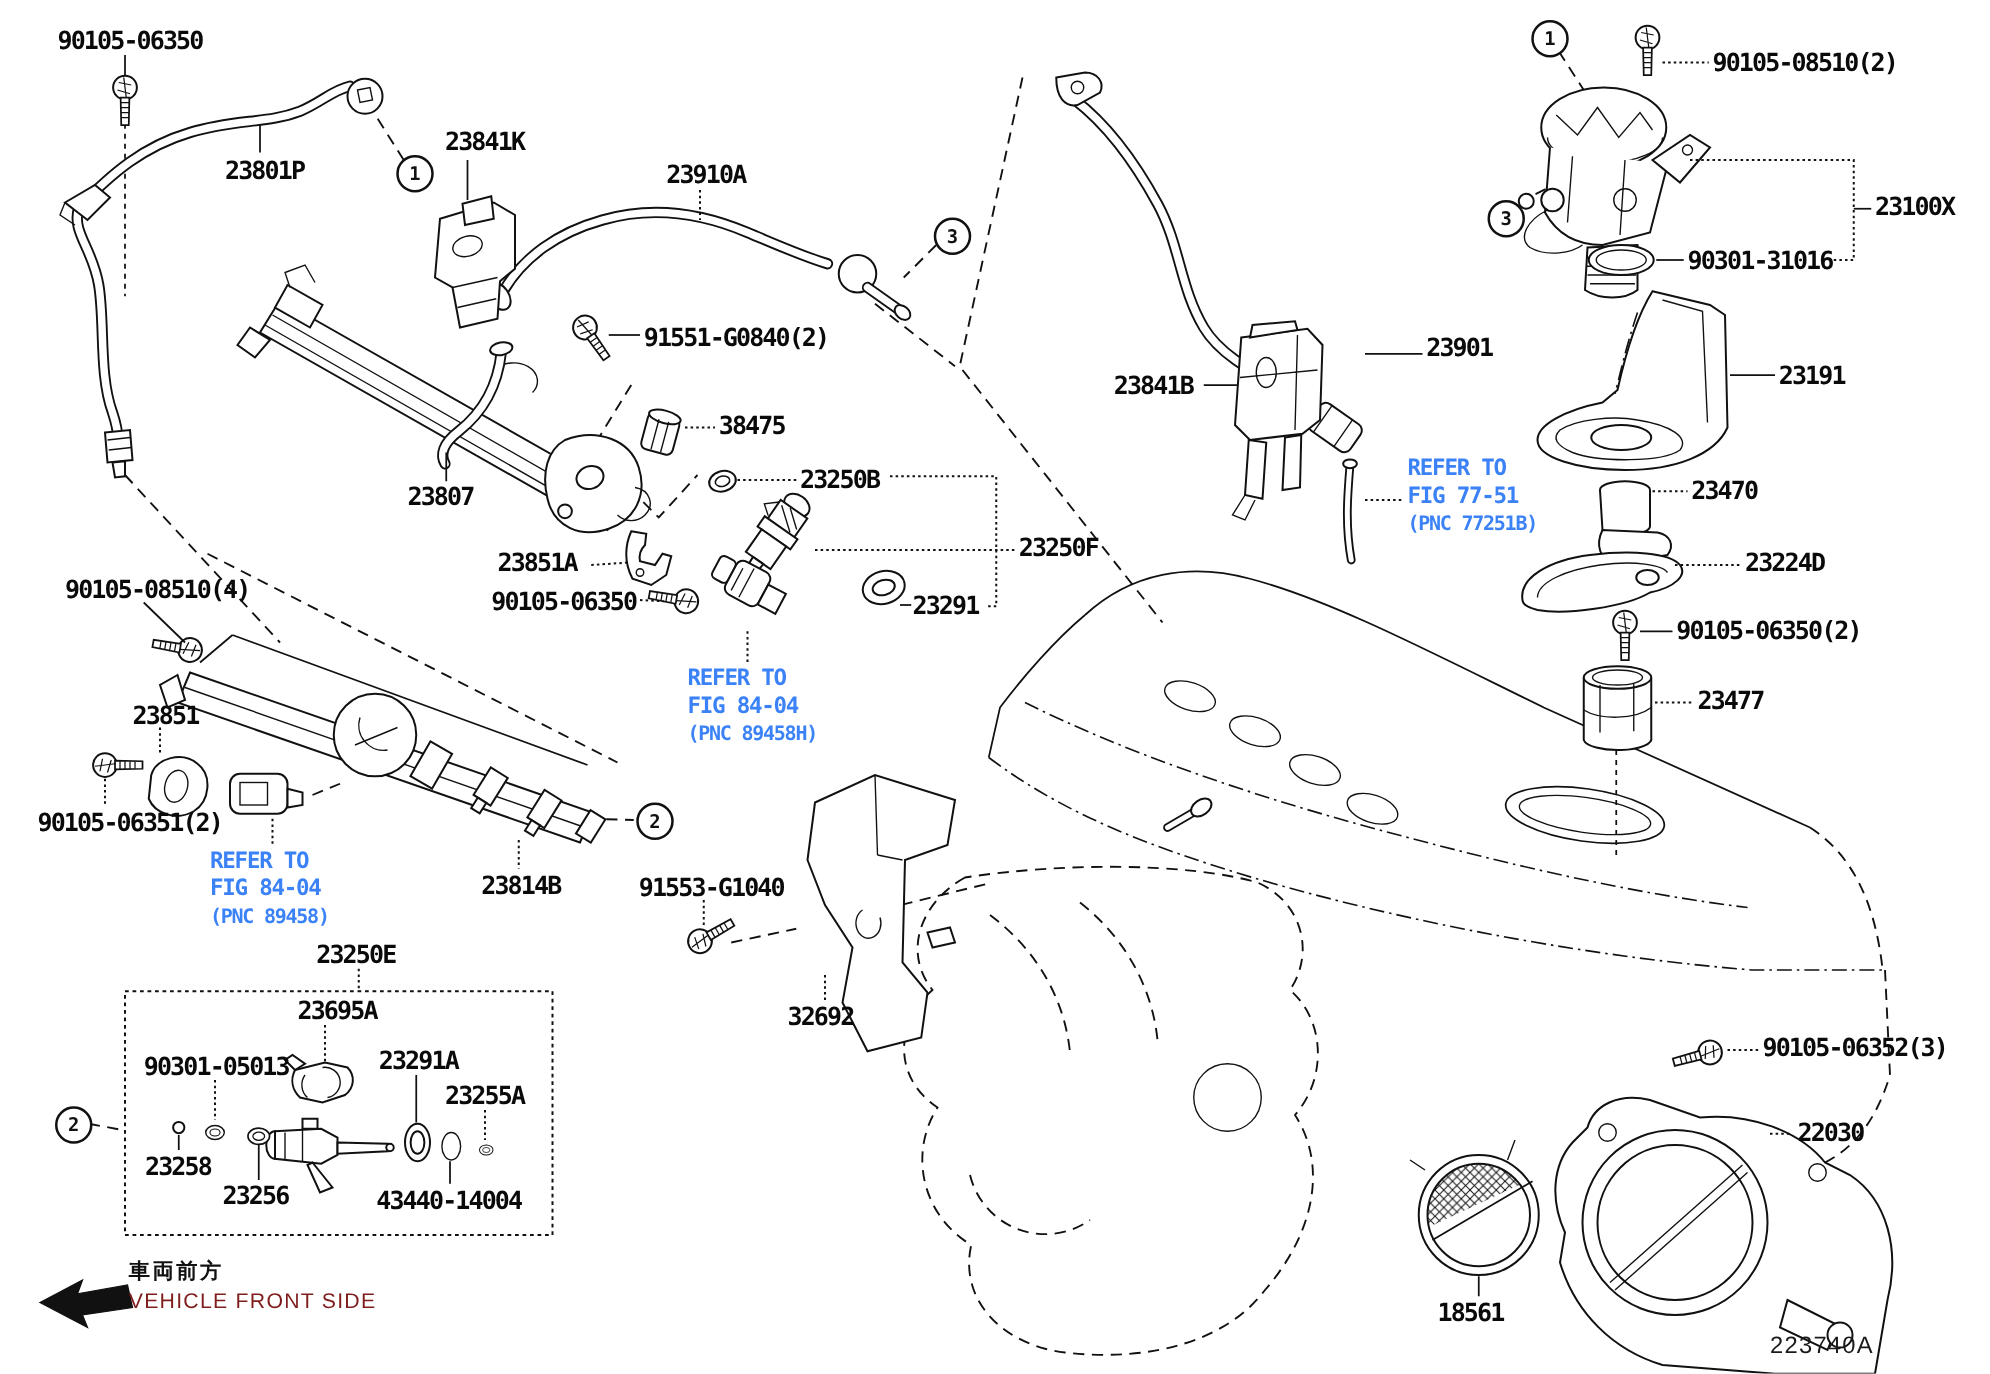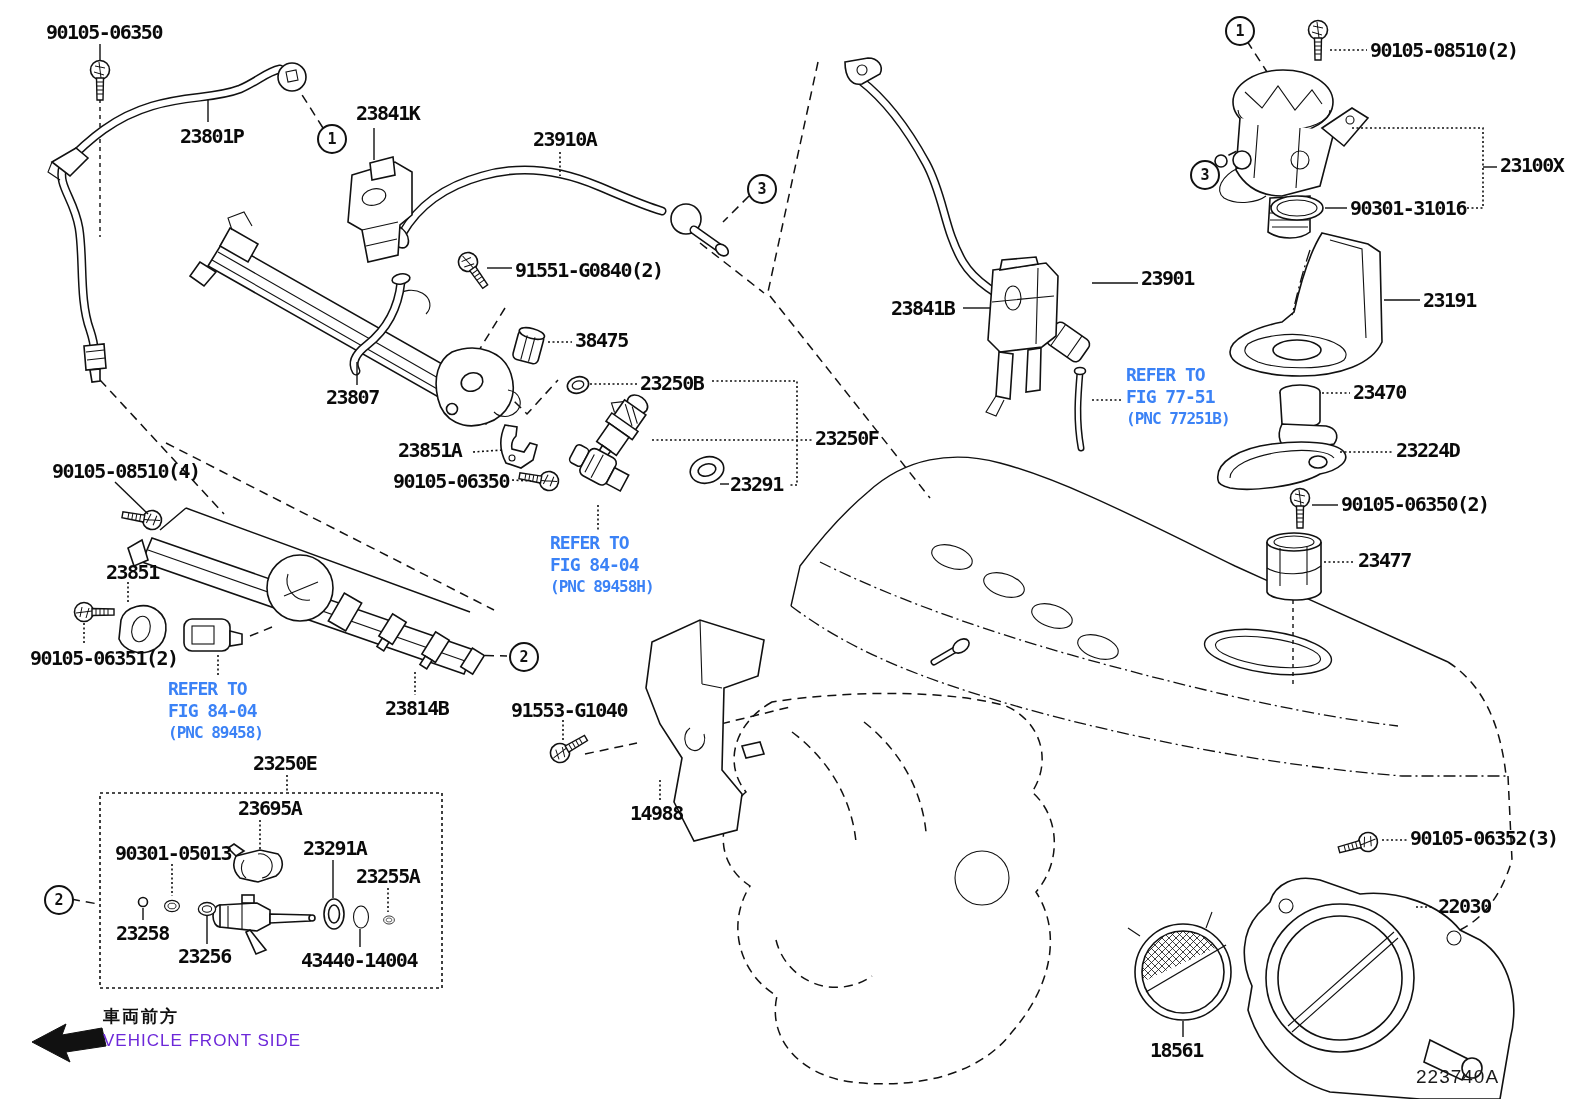--- a/index.html
+++ b/index.html
@@ -9,21 +9,21 @@
        color:#0a0a0a;white-space:nowrap;line-height:20px}
   .note{position:absolute;font:bold 18px "DejaVu Sans Mono",monospace;letter-spacing:-1px;
         color:#3b82f6;line-height:22px;white-space:nowrap}
   .note span{display:block}
   .note .pnc{font-size:16px}
   .balloon{position:absolute;width:26px;height:26px;border:2px solid #111;border-radius:50%;
            display:flex;align-items:center;justify-content:center;
            font:bold 15px "DejaVu Sans Mono",monospace;background:#fff;color:#111}
   .figcode{position:absolute;font:19px "Liberation Sans",sans-serif;color:#1a1a1a;letter-spacing:1px}
   .dirjp{position:absolute;font:bold 17px "DejaVu Sans",sans-serif;color:#111;letter-spacing:2px}
-  .diren{position:absolute;font:17px "Liberation Sans",sans-serif;color:#6d28d9;letter-spacing:1px}
+  .diren{position:absolute;font:17px "Liberation Sans",sans-serif;color:#7f1d1d;letter-spacing:1px}
   
   .ln{stroke:#111;stroke-width:1.4;fill:none}
   .dot{stroke:#111;stroke-width:1.6;fill:none;stroke-dasharray:2,2.5}
   .dash{stroke:#111;stroke-width:1.5;fill:none;stroke-dasharray:9,6}
   .dash4{stroke:#111;stroke-width:1.4;fill:none;stroke-dasharray:4,4}
   .dashdot{stroke:#111;stroke-width:1.3;fill:none;stroke-dasharray:12,4,2,4}
   .part{fill:#fff;stroke:#111;stroke-width:1.6}
   .pthin{fill:none;stroke:#111;stroke-width:1.1}
   .tubeO{fill:none;stroke:#111;stroke-width:9;stroke-linecap:round}
   .tubeI{fill:none;stroke:#fff;stroke-width:6;stroke-linecap:round}
@@ -431,21 +431,21 @@
 <div class="lbl" style="left:385px;top:698px">23814B</div>
 <div class="lbl" style="left:253px;top:753px">23250E</div>
 <div class="lbl" style="left:238px;top:798px">23695A</div>
 <div class="lbl" style="left:115px;top:843px">90301-05013</div>
 <div class="lbl" style="left:303px;top:838px">23291A</div>
 <div class="lbl" style="left:356px;top:866px">23255A</div>
 <div class="lbl" style="left:116px;top:923px">23258</div>
 <div class="lbl" style="left:178px;top:946px">23256</div>
 <div class="lbl" style="left:301px;top:950px">43440-14004</div>
 <div class="lbl" style="left:511px;top:700px">91553-G1040</div>
-<div class="lbl" style="left:630px;top:803px">14988</div>
+<div class="lbl" style="left:630px;top:803px">32692</div>
 <div class="lbl" style="left:891px;top:298px">23841B</div>
 <div class="lbl" style="left:1141px;top:268px">23901</div>
 <div class="lbl" style="left:1370px;top:40px">90105-08510(2)</div>
 <div class="lbl" style="left:1500px;top:155px">23100X</div>
 <div class="lbl" style="left:1350px;top:198px">90301-31016</div>
 <div class="lbl" style="left:1423px;top:290px">23191</div>
 <div class="lbl" style="left:1353px;top:382px">23470</div>
 <div class="lbl" style="left:1396px;top:440px">23224D</div>
 <div class="lbl" style="left:1341px;top:494px">90105-06350(2)</div>
 <div class="lbl" style="left:1358px;top:550px">23477</div>

